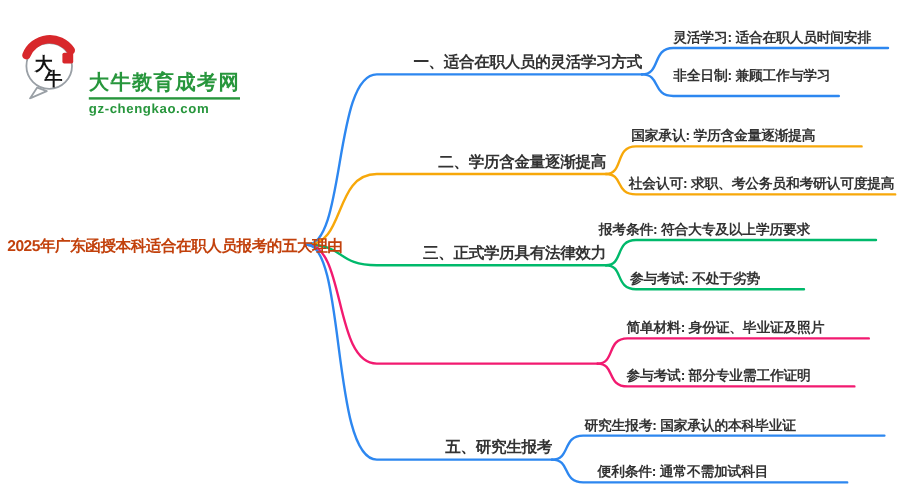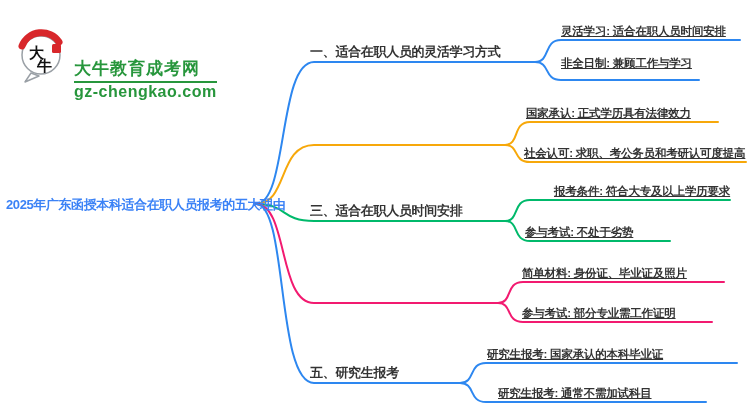--- a/index.html
+++ b/index.html
@@ -6,36 +6,35 @@
   .canvas{
     position:relative;width:750px;height:410px;background:#ffffff;
     overflow:hidden;font-family:"Liberation Sans",sans-serif;
   }
   
   .logo{position:absolute;left:16px;top:12px;display:flex;align-items:center;gap:8px;cursor:pointer;}
   .logo-mark{width:50px;height:54px;flex:0 0 auto;}
   .logo-text{display:flex;flex-direction:column;margin-top:47px;}
   .logo-name{font-size:17px;font-weight:bold;color:#27963c;letter-spacing:1px;line-height:20px;
              border-bottom:2px solid #27963c;padding-bottom:2px;}
-  .logo-domain{font-size:16px;font-weight:bold;color:#27963c;letter-spacing:0.5px;line-height:15px;margin-top:1px;}
+  .logo-domain{font-size:11px;font-weight:bold;color:#27963c;letter-spacing:0.5px;line-height:15px;margin-top:1px;}
   
   .wires{position:absolute;left:0;top:0;}
   .wires path{fill:none;stroke-width:2;stroke-linecap:round;}
   .central-topic{
-    position:absolute;left:6px;top:196px;font-size:13px;font-weight:bold;color:#3b82f6;
+    position:absolute;left:6px;top:196px;font-size:13px;font-weight:bold;color:#c2410c;
     letter-spacing:-0.4px;white-space:nowrap;
   }
   .branch-label{
-    position:absolute;font-size:13px;font-weight:600;color:#333;text-align:left;
+    position:absolute;font-size:13px;font-weight:600;color:#333;text-align:right;
     white-space:nowrap;letter-spacing:-0.3px;
   }
   .leaf-label{
     position:absolute;font-size:11.5px;font-weight:600;color:#333;white-space:nowrap;
     letter-spacing:-0.2px;
-    text-decoration:underline;
   }
 </style>
 </head>
 <body>
 
 <div class="canvas">
 
   <svg class="wires" width="750" height="410" viewBox="0 0 750 410" aria-hidden="true">
 
     <path d="M256,204 C288,204 278,62 314,62 L535,62" stroke="#2d87f0"></path>
@@ -70,27 +69,28 @@
     </svg>
     <div class="logo-text">
       <span class="logo-name">大牛教育成考网</span>
       <span class="logo-domain">gz-chengkao.com</span>
     </div>
   </div>
 
   <div class="central-topic">2025年广东函授本科适合在职人员报考的五大理由</div>
 
   <div class="branch-label" style="left:310px;width:225px;top:43px;">一、适合在职人员的灵活学习方式</div>
-  <div class="branch-label" style="left:310px;width:195px;top:202px;">三、适合在职人员时间安排</div>
+  <div class="branch-label" style="left:310px;width:195px;top:126px;">二、学历含金量逐渐提高</div>
+  <div class="branch-label" style="left:310px;width:195px;top:202px;">三、正式学历具有法律效力</div>
   <div class="branch-label" style="left:310px;width:150px;top:364px;">五、研究生报考</div>
 
   <div class="leaf-label" style="left:561px;top:24px;">灵活学习: 适合在职人员时间安排</div>
   <div class="leaf-label" style="left:561px;top:56px;text-align:right;">非全日制: 兼顾工作与学习</div>
-  <div class="leaf-label" style="left:526px;top:106px;">国家承认: 正式学历具有法律效力</div>
+  <div class="leaf-label" style="left:526px;top:106px;">国家承认: 学历含金量逐渐提高</div>
   <div class="leaf-label" style="left:524px;top:146px;">社会认可: 求职、考公务员和考研认可度提高</div>
-  <div class="leaf-label" style="left:554px;top:184px;">报考条件: 符合大专及以上学历要求</div>
+  <div class="leaf-label" style="left:499px;top:184px;">报考条件: 符合大专及以上学历要求</div>
   <div class="leaf-label" style="left:525px;top:225px;">参与考试: 不处于劣势</div>
   <div class="leaf-label" style="left:522px;top:266px;">简单材料: 身份证、毕业证及照片</div>
   <div class="leaf-label" style="left:522px;top:306px;">参与考试: 部分专业需工作证明</div>
   <div class="leaf-label" style="left:487px;top:347px;">研究生报考: 国家承认的本科毕业证</div>
-  <div class="leaf-label" style="left:498px;top:386px;">研究生报考: 通常不需加试科目</div>
+  <div class="leaf-label" style="left:498px;top:386px;">便利条件: 通常不需加试科目</div>
 
 </div>
 
 </body></html>

